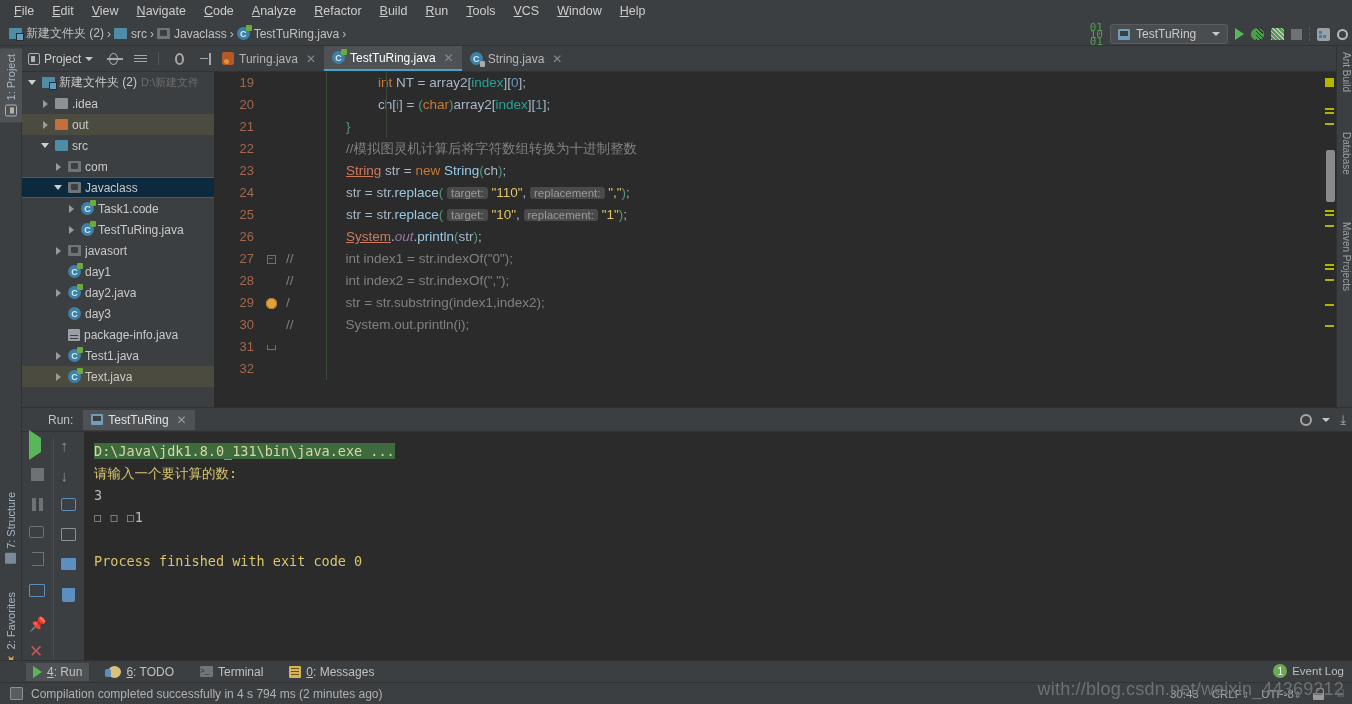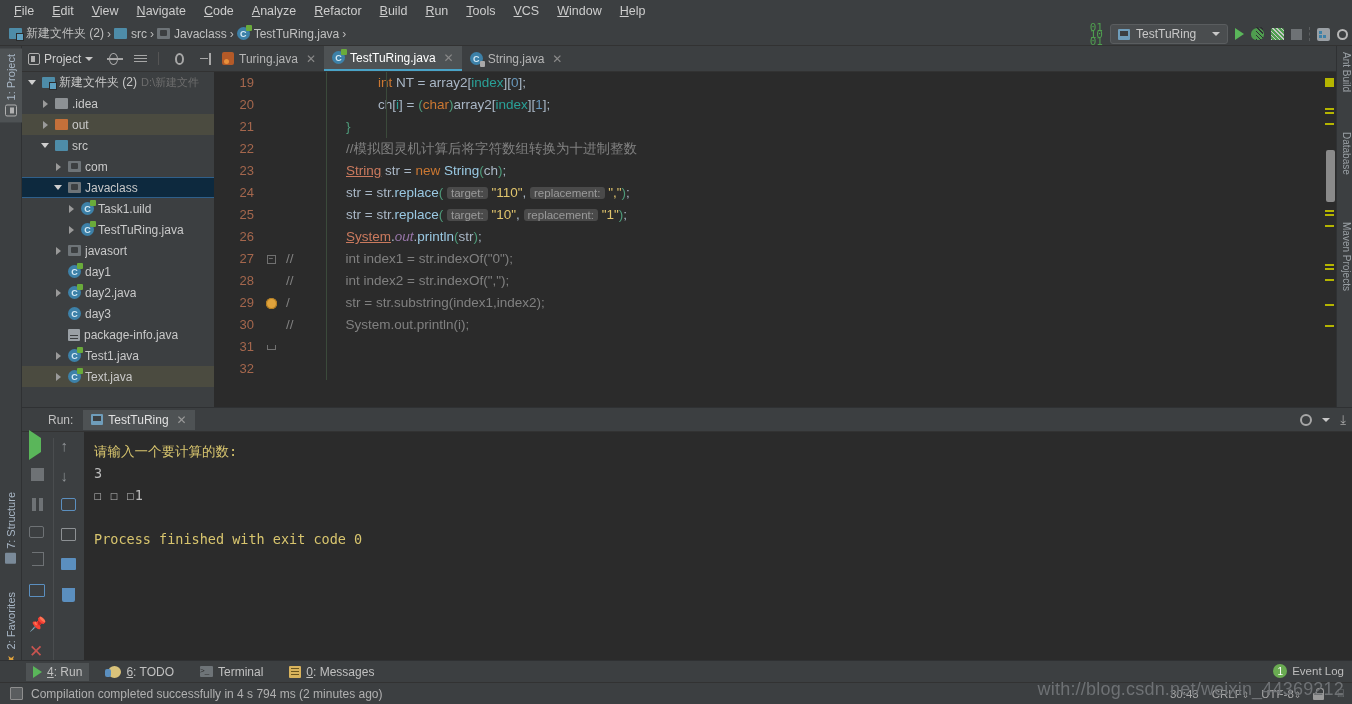--- a/index.html
+++ b/index.html
@@ -336,21 +336,21 @@
           </span>
           <span class="ic ic-pkg"></span>
           <span class="nm">Javaclass</span>
         </div>
         <div class="trow">
           <span style="width:39px;flex:0 0 39px;"></span>
           <span class="tw">
             <span class="t-r"></span>
           </span>
           <span class="ic ic-class green">C</span>
-          <span class="nm">Task1.uild</span>
+          <span class="nm">Task1.code</span>
         </div>
         <div class="trow">
           <span style="width:39px;flex:0 0 39px;"></span>
           <span class="tw">
             <span class="t-r"></span>
           </span>
           <span class="ic ic-class green">C</span>
           <span class="nm">TestTuRing.java</span>
         </div>
         <div class="trow">
@@ -557,20 +557,21 @@
           </span>
         <span class="rt">
             <span style="display:block;width:15px;height:12px;background:#5b8fbf;border-radius:1px;"></span>
           </span>
         <span class="rt">
             <span style="display:block;width:13px;height:14px;background:#5b8fbf;border-radius:0 0 2px 2px;margin-left:1px;"></span>
           </span>
       </div>
     </div>
     <div id="console">
+        <div><span class="c-cmd">D:\Java\jdk1.8.0_131\bin\java.exe ...</span></div>
         <div><span class="c-out">请输入一个要计算的数:</span></div>
         <div><span class="c-plain">3</span></div>
         <div><span class="c-plain">☐ ☐ ☐1</span></div>
         <div>&nbsp;</div>
         <div><span class="c-out">Process finished with exit code 0</span></div>
       </div>
   </div>
 </div>
 
 <div id="bottombar">

